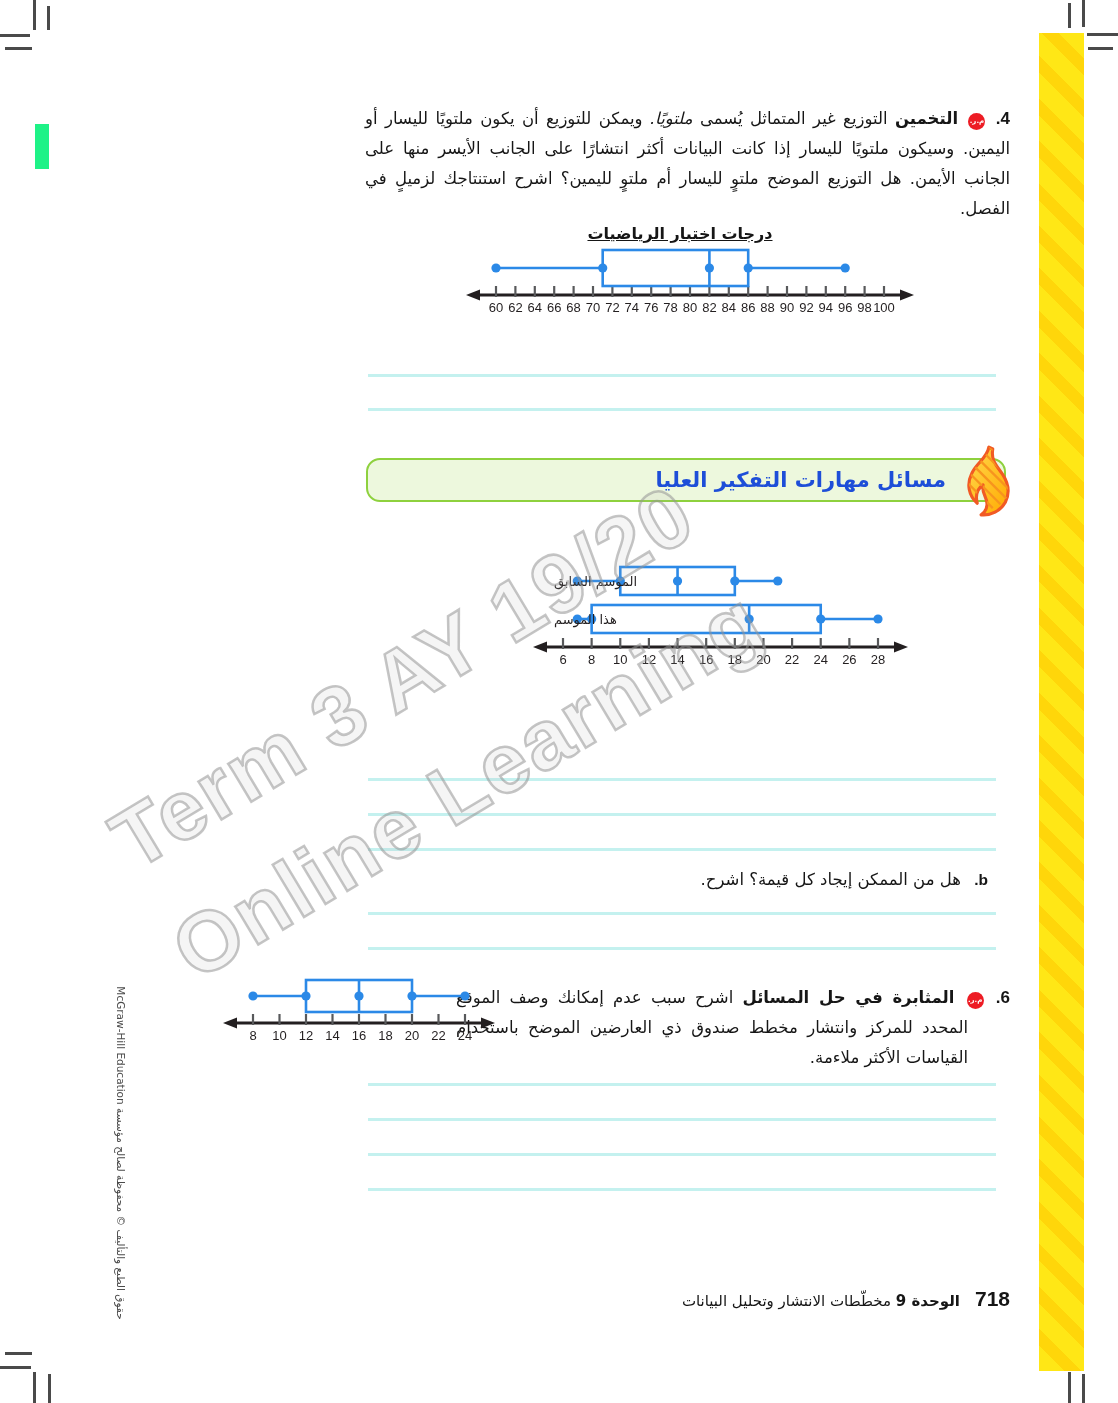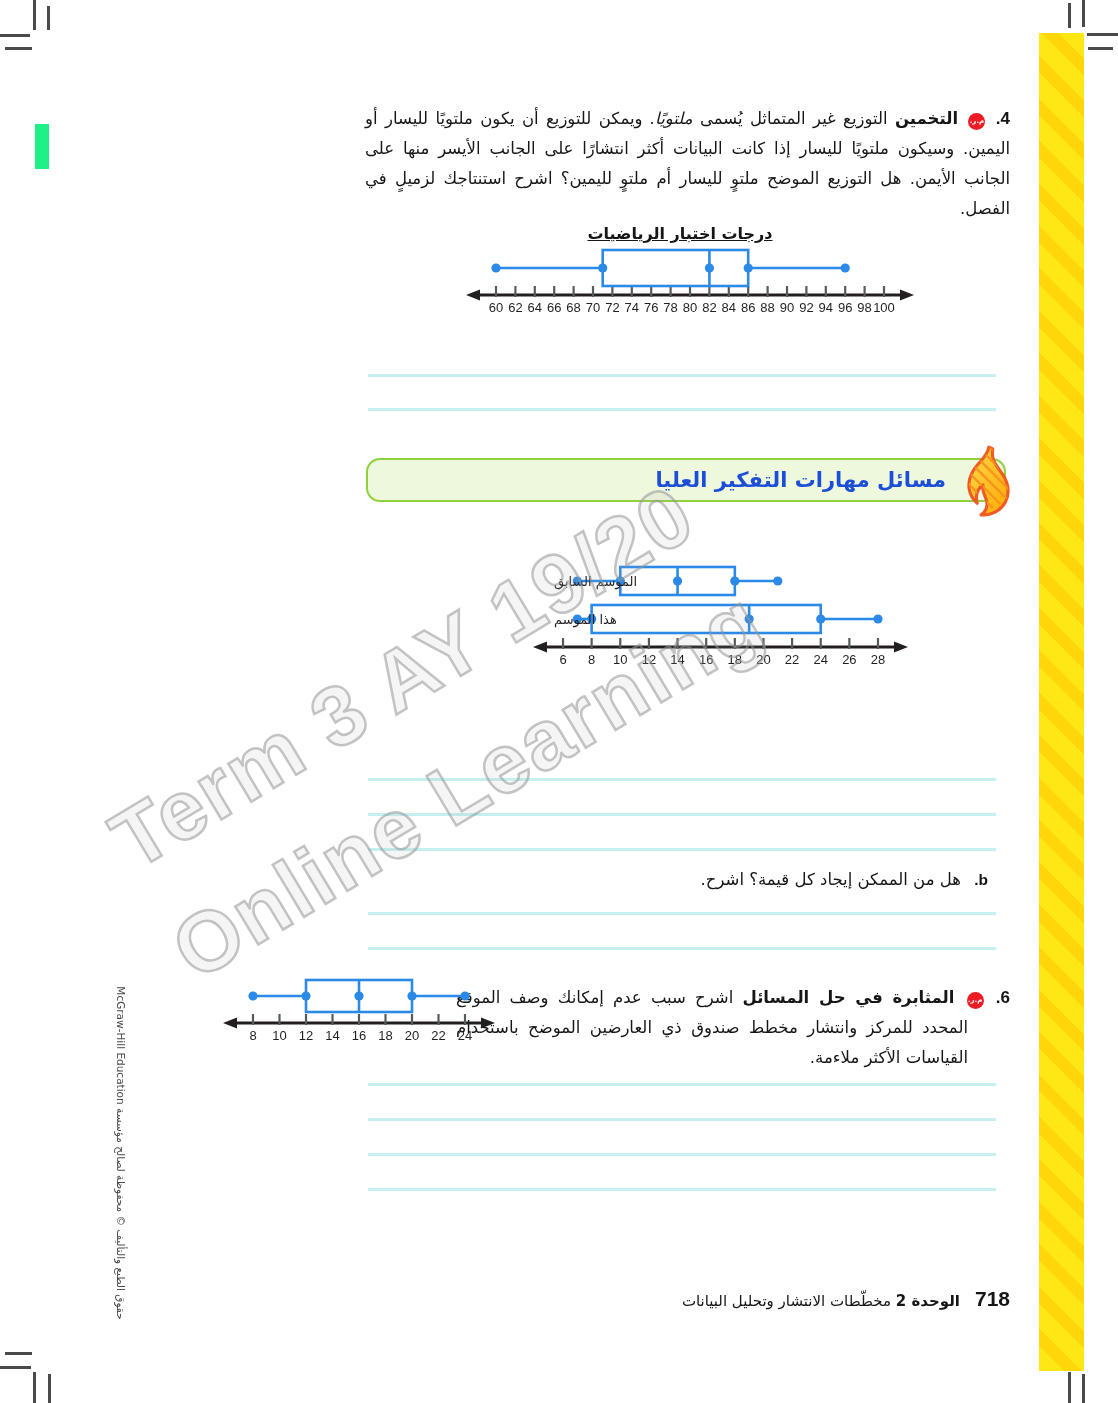--- a/index.html
+++ b/index.html
@@ -271,21 +271,21 @@
   </div>
 
   <div class="ans-line" style="top:1083px;"></div>
   <div class="ans-line" style="top:1118px;"></div>
   <div class="ans-line" style="top:1153px;"></div>
   <div class="ans-line" style="top:1188px;"></div>
 
   <div class="footer">
     <span class="page-num">718</span>
     <span class="footer-ar">
-      <span class="unit">الوحدة 2</span>
+      <span class="unit">الوحدة 9</span>
       <span>مخطّطات الانتشار وتحليل البيانات</span>
     </span>
   </div>
 
   <div class="copyright">حقوق الطبع والتأليف © محفوظة لصالح مؤسسة McGraw-Hill Education</div>
 
   <div class="watermark">
     <div>Term 3 AY 19/20</div>
     <div>Online Learning</div>
   </div>

